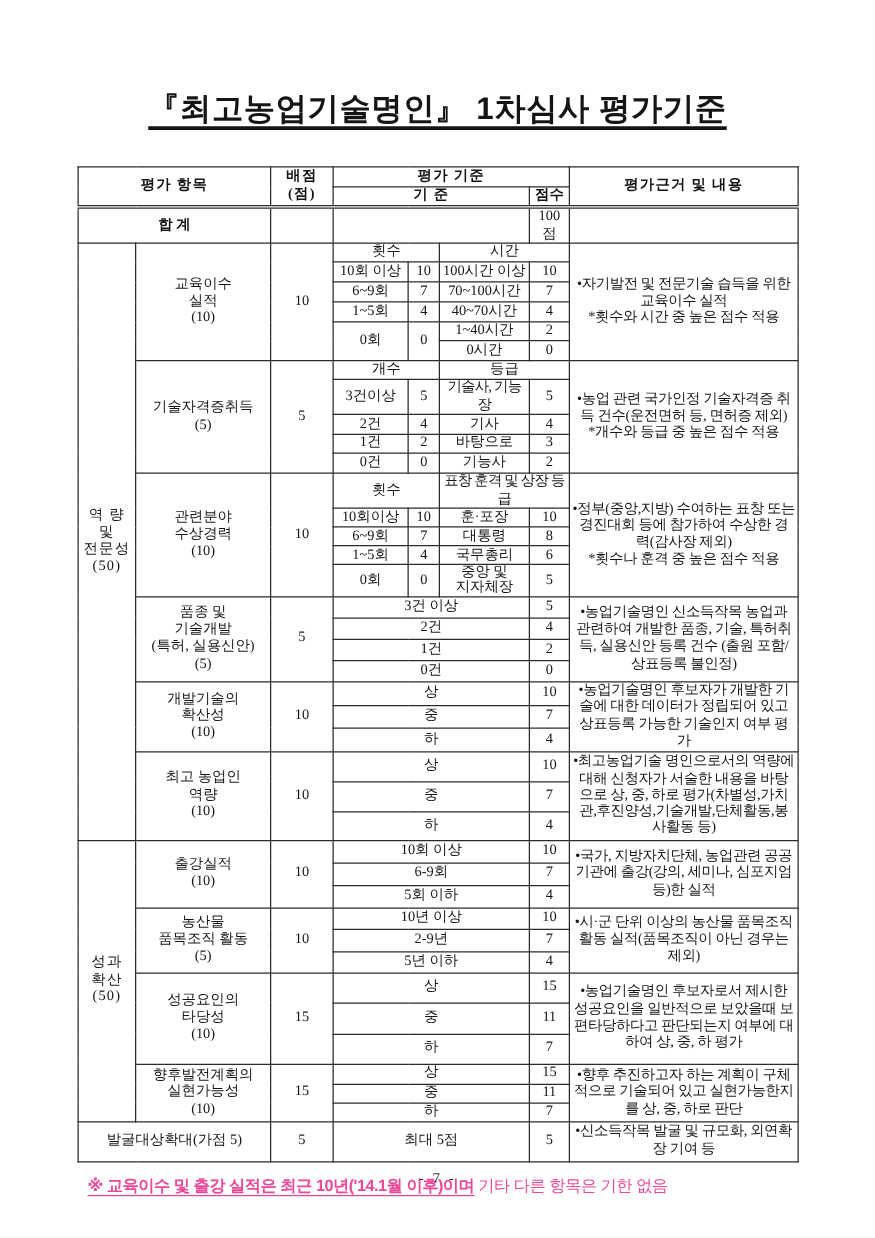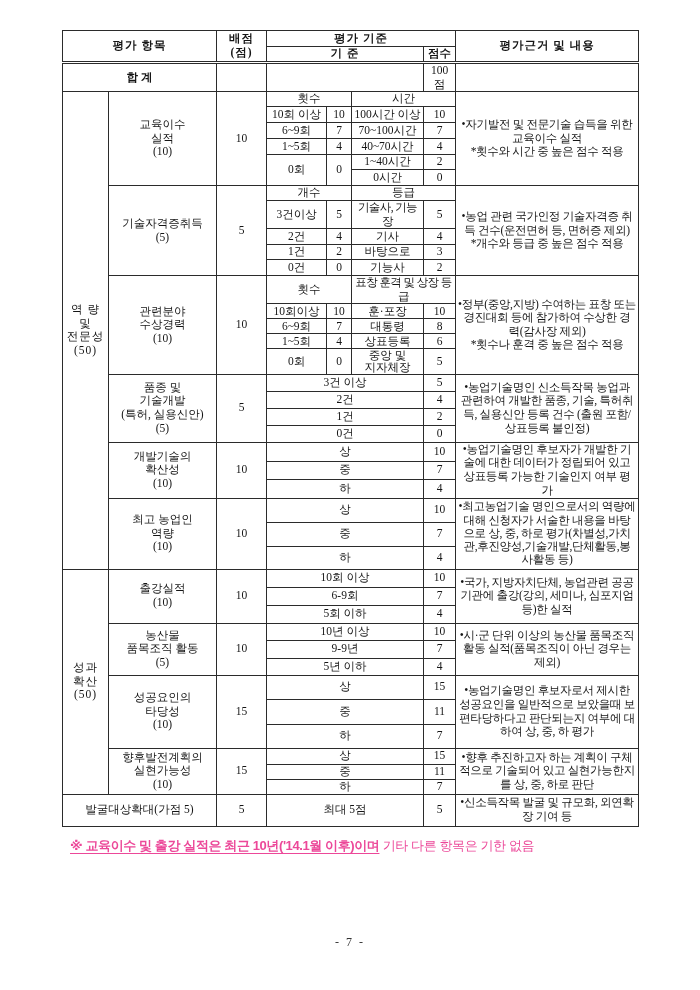--- a/index.html
+++ b/index.html
@@ -44,20 +44,21 @@
     position:absolute;left:0;right:0;bottom:40px;text-align:center;
     font-size:12px;letter-spacing:2px;color:#333;
     font-family:"Liberation Serif",serif;
   }
 </style>
 </head>
 <body>
 
 <div class="page">
 
+  <div class="title">『최고농업기술명인』 1차심사 평가기준</div>
 
   <table class="eval">
     <colgroup>
       <col style="width:46px">
         <col style="width:108px">
         <col style="width:50px">
       <col style="width:60px">
         <col style="width:25px">
         <col style="width:72px">
       <col style="width:32px">
@@ -179,21 +180,21 @@
     </tr>
     <tr style="height:15px">
       <td>6~9회</td>
       <td>7</td>
       <td>대통령</td>
       <td>8</td>
     </tr>
     <tr style="height:15px">
       <td>1~5회</td>
       <td>4</td>
-      <td>상표등록</td>
+      <td>국무총리</td>
       <td>6</td>
     </tr>
     <tr style="height:25px">
       <td>0회</td>
       <td>0</td>
       <td class="pre" style="line-height:1.05">중앙 및
 지자체장</td>
       <td>5</td>
     </tr>
 
@@ -279,21 +280,21 @@
     <tr style="height:17px">
       <td rowspan="3" class="item">농산물
 품목조직 활동
 (5)</td>
       <td rowspan="3">10</td>
       <td colspan="3">10년 이상</td>
       <td>10</td>
       <td rowspan="3" class="basis">•시·군 단위 이상의 농산물 품목조직 활동 실적(품목조직이 아닌 경우는 제외)</td>
     </tr>
     <tr style="height:18px">
-      <td colspan="3">9-9년</td>
+      <td colspan="3">2-9년</td>
       <td>7</td>
     </tr>
     <tr style="height:17px">
       <td colspan="3">5년 이하</td>
       <td>4</td>
     </tr>
 
     <tr style="height:24px">
       <td rowspan="3" class="item">성공요인의
 타당성

